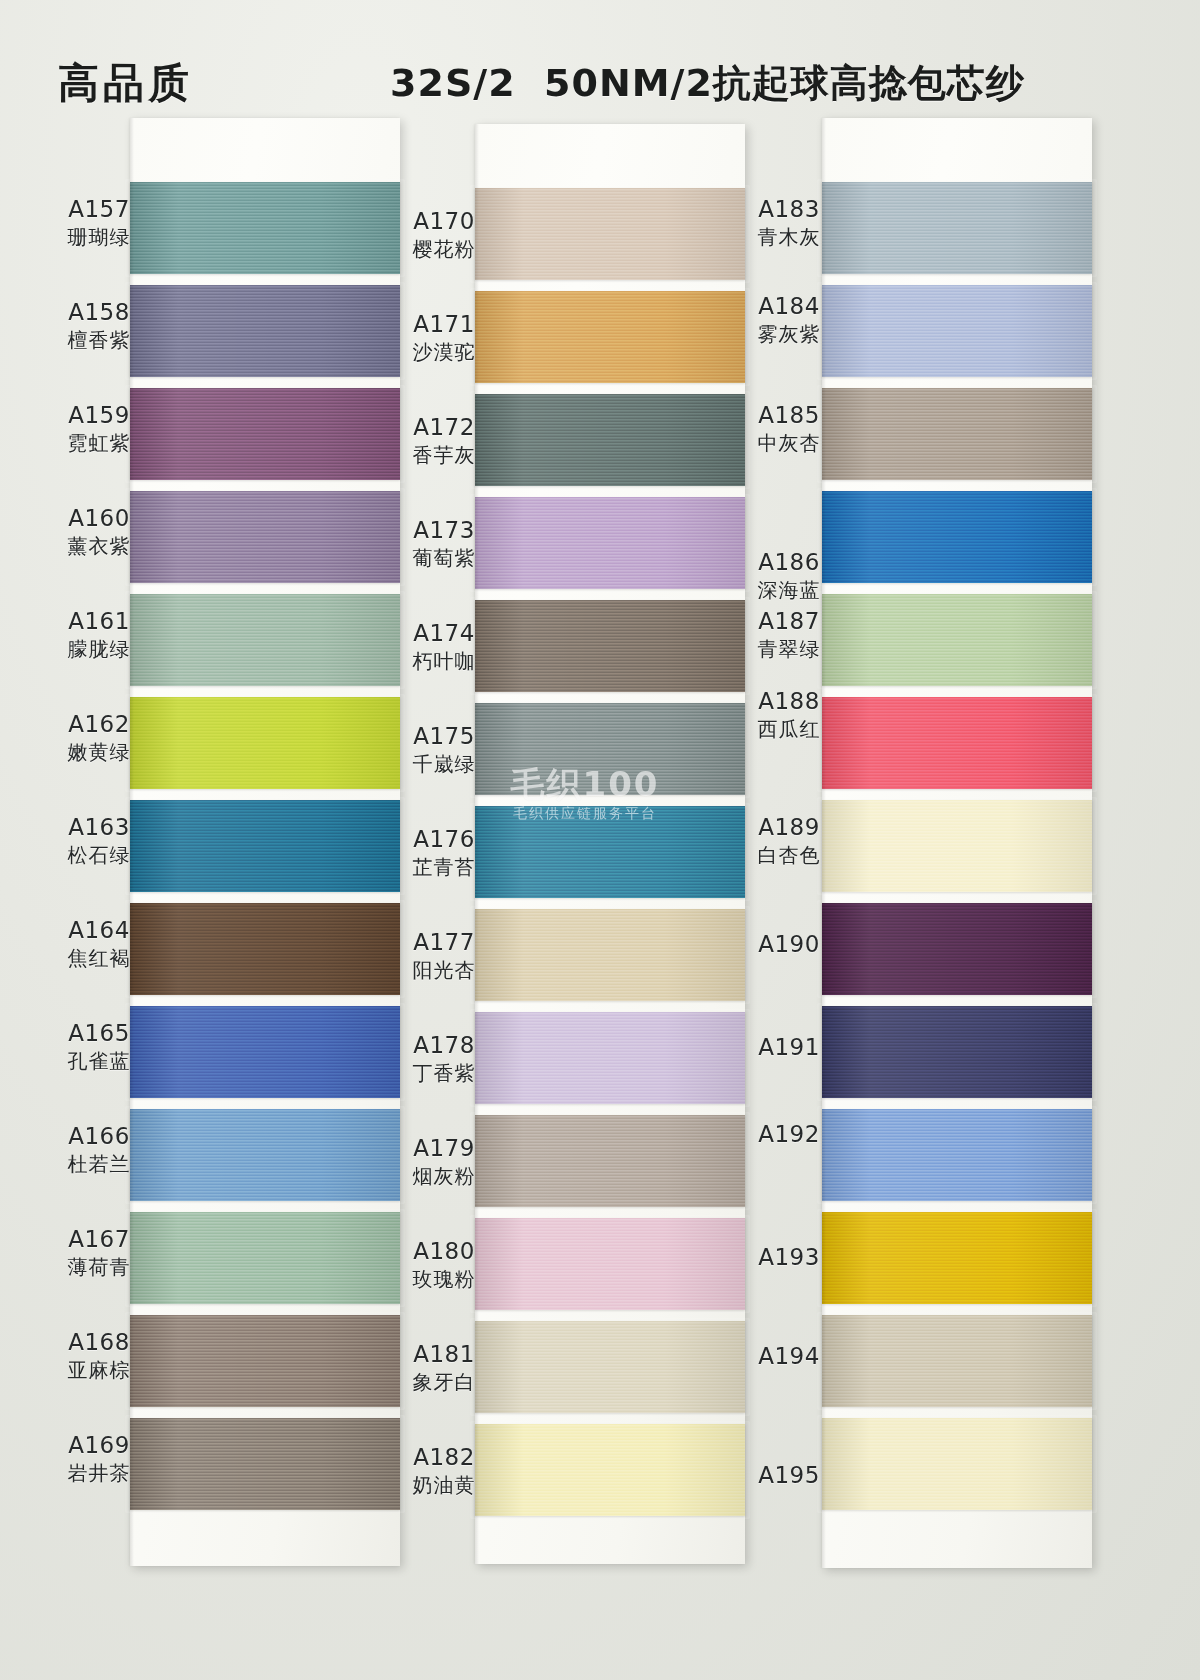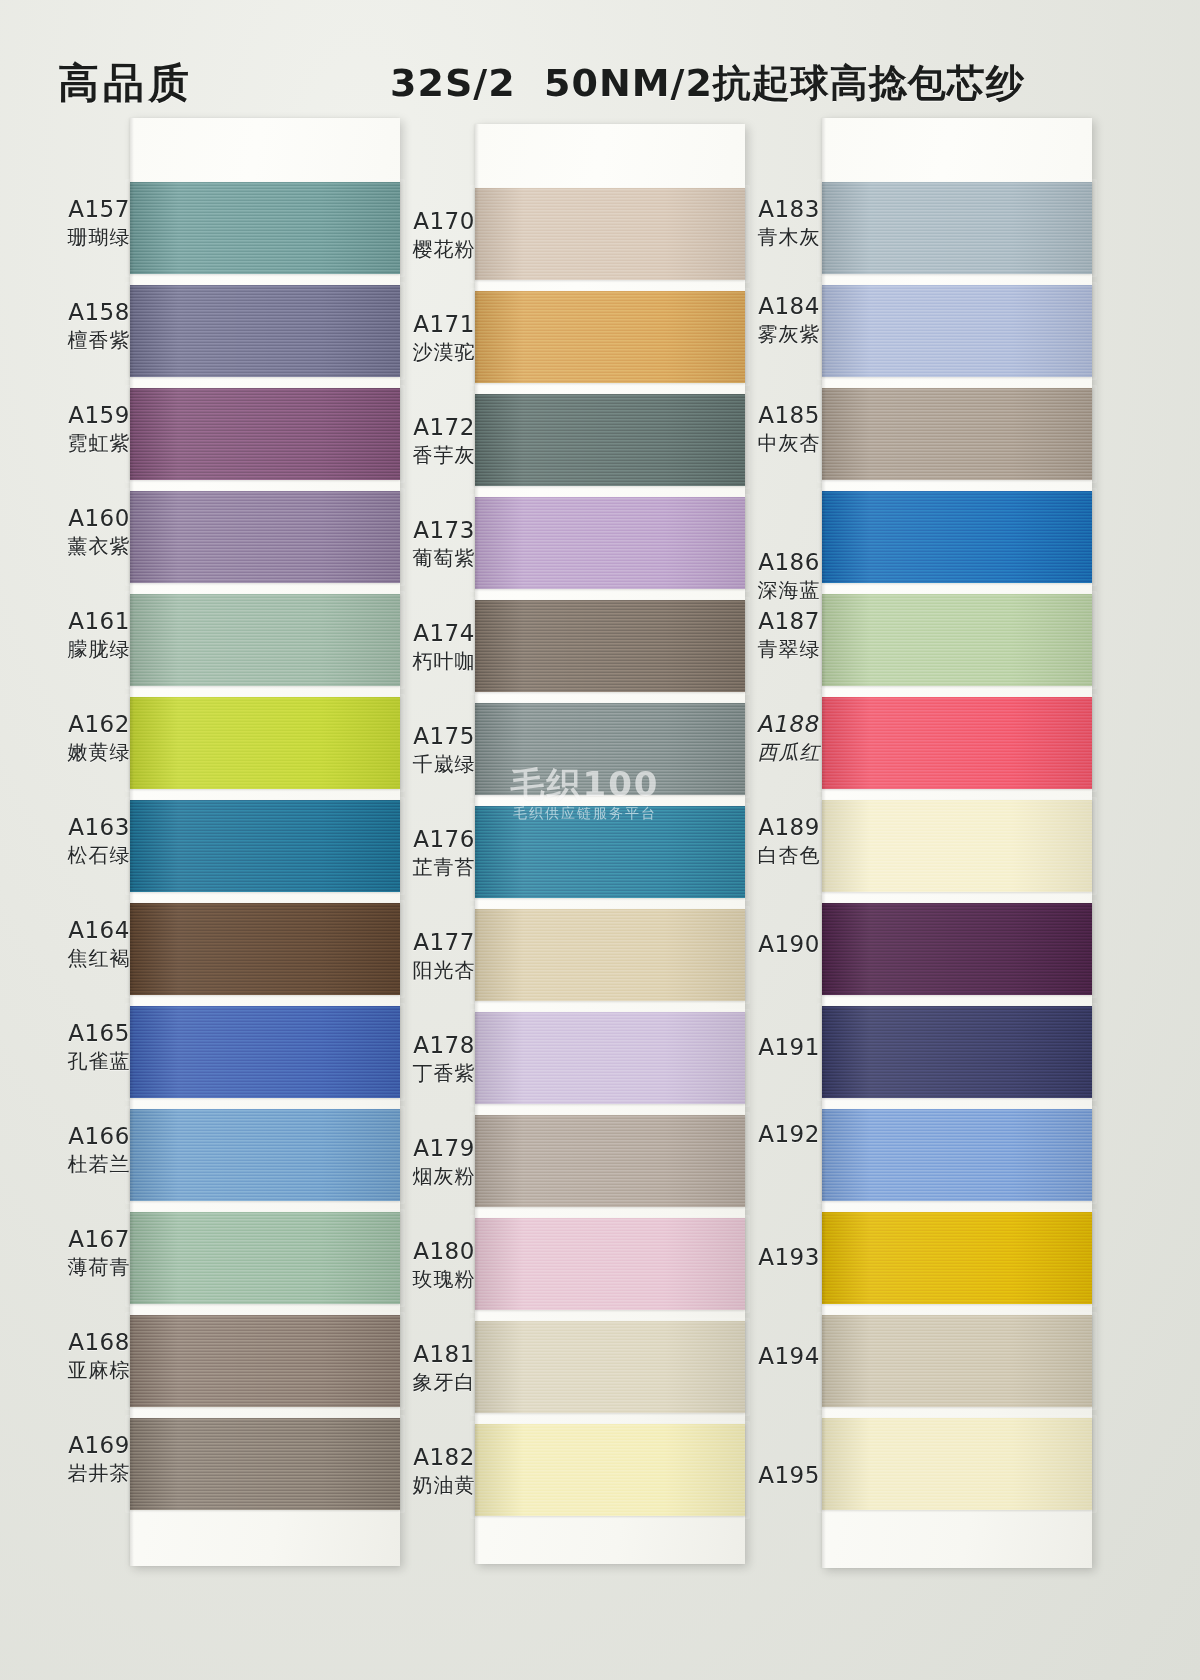--- a/index.html
+++ b/index.html
@@ -440,21 +440,21 @@
     <div class="cn">中灰杏</div>
   </div>
 <div class="label lab3" style="top: 505px; margin-top: 44px;">
     <div class="code">A186</div>
     <div class="cn">深海蓝</div>
   </div>
 <div class="label lab3" style="top: 608px;">
     <div class="code">A187</div>
     <div class="cn">青翠绿</div>
   </div>
-<div class="label lab3" style="top: 711px; font-style: italic;">
+<div class="label lab3" style="top: 688px;">
     <div class="code">A188</div>
     <div class="cn">西瓜红</div>
   </div>
 <div class="label lab3" style="top: 814px;">
     <div class="code">A189</div>
     <div class="cn">白杏色</div>
   </div>
 <div class="label lab3" style="top: 917px; margin-top: 14px;">
     <div class="code">A190</div>
   </div>

